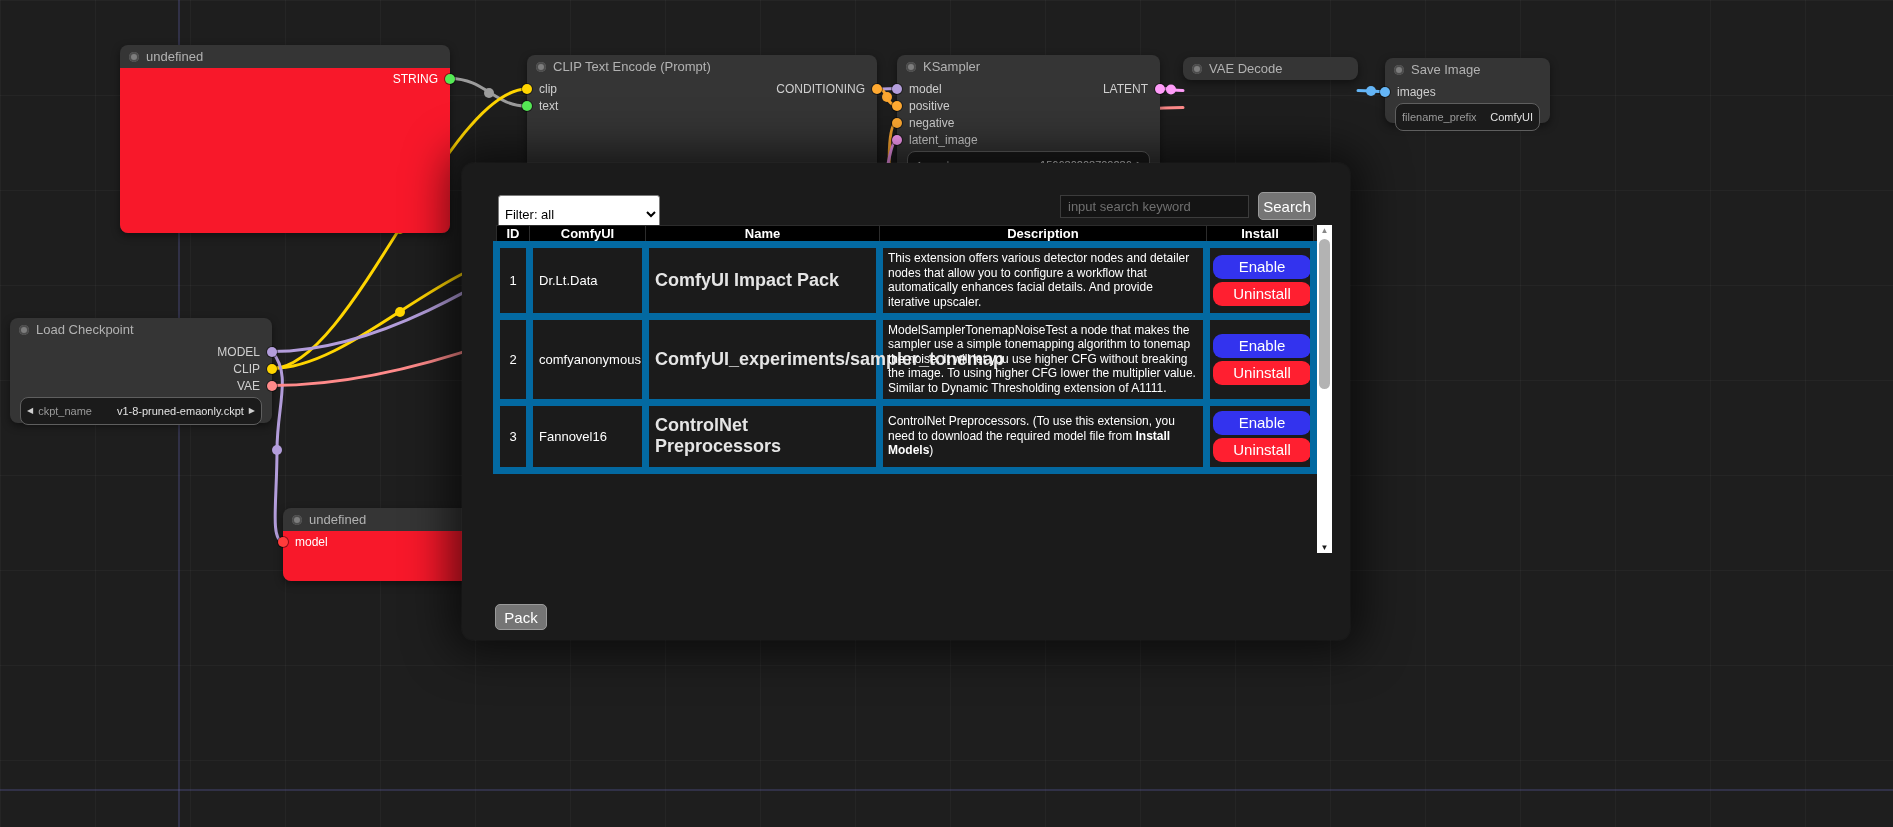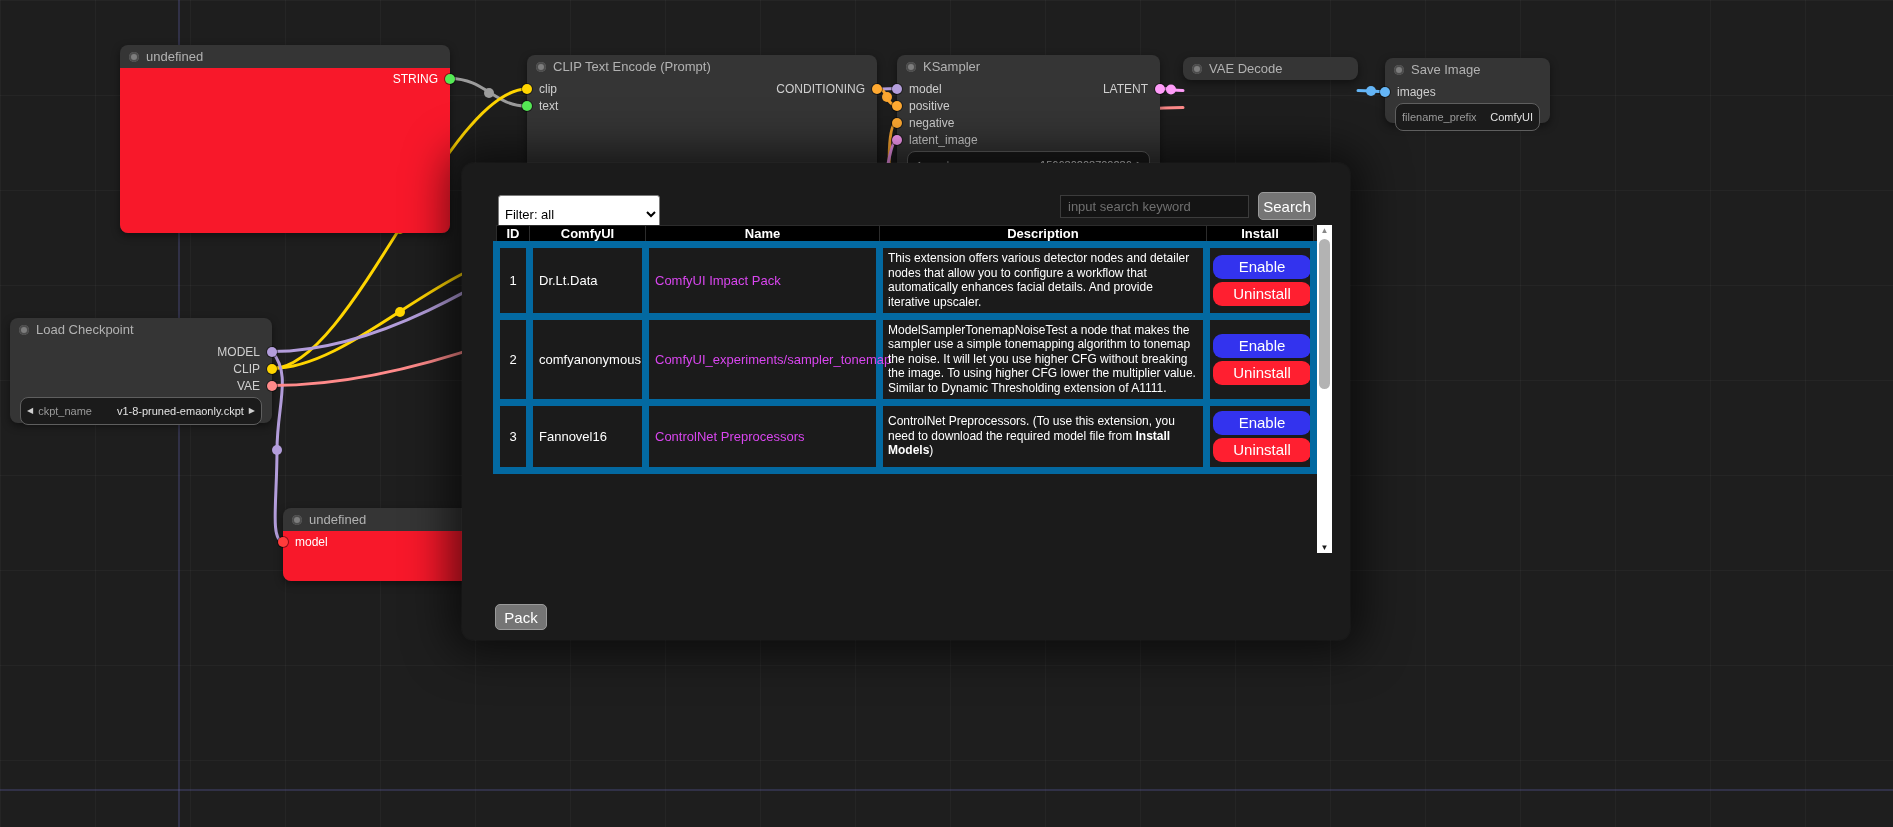--- a/index.html
+++ b/index.html
@@ -106,21 +106,21 @@
   col.c-id{width:33px} col.c-author{width:116px} col.c-name{width:234px} col.c-desc{width:327px} col.c-install{width:107px}
   th {
     background:#000; color:#fff; font-weight:bold; font-size:13px;
     height:18px; border:1px solid #2c2c2c; padding:0 4px;
   }
   td {
     border:7px solid #0369a1; background:#1b1b1b;
     font-size:13px; color:#fff; padding:2px 6px; vertical-align:middle;
   }
   td.id-cell { text-align:center; }
-  td.name-cell a { color:#d946ef; font-weight:normal; text-decoration:none; font-size:13px; }
+  td.name-cell a { color:#e5e5e5; font-weight:bold; text-decoration:none; font-size:18px; }
   td.desc-cell { font-size:12px; line-height:1.22; padding:3px 5px; }
   td.install-cell { padding:2px 3px; text-align:center; }
   .row-btn {
     display:block; width:98px; height:24px; margin:3px auto;
     border:none; border-radius:9px; color:#fff;
     font-size:15px; font-family:inherit; line-height:22px; cursor:pointer;
   }
   .btn-enable   { background:#3333ee; }
   .btn-uninstall{ background:#ff1f30; }
 

